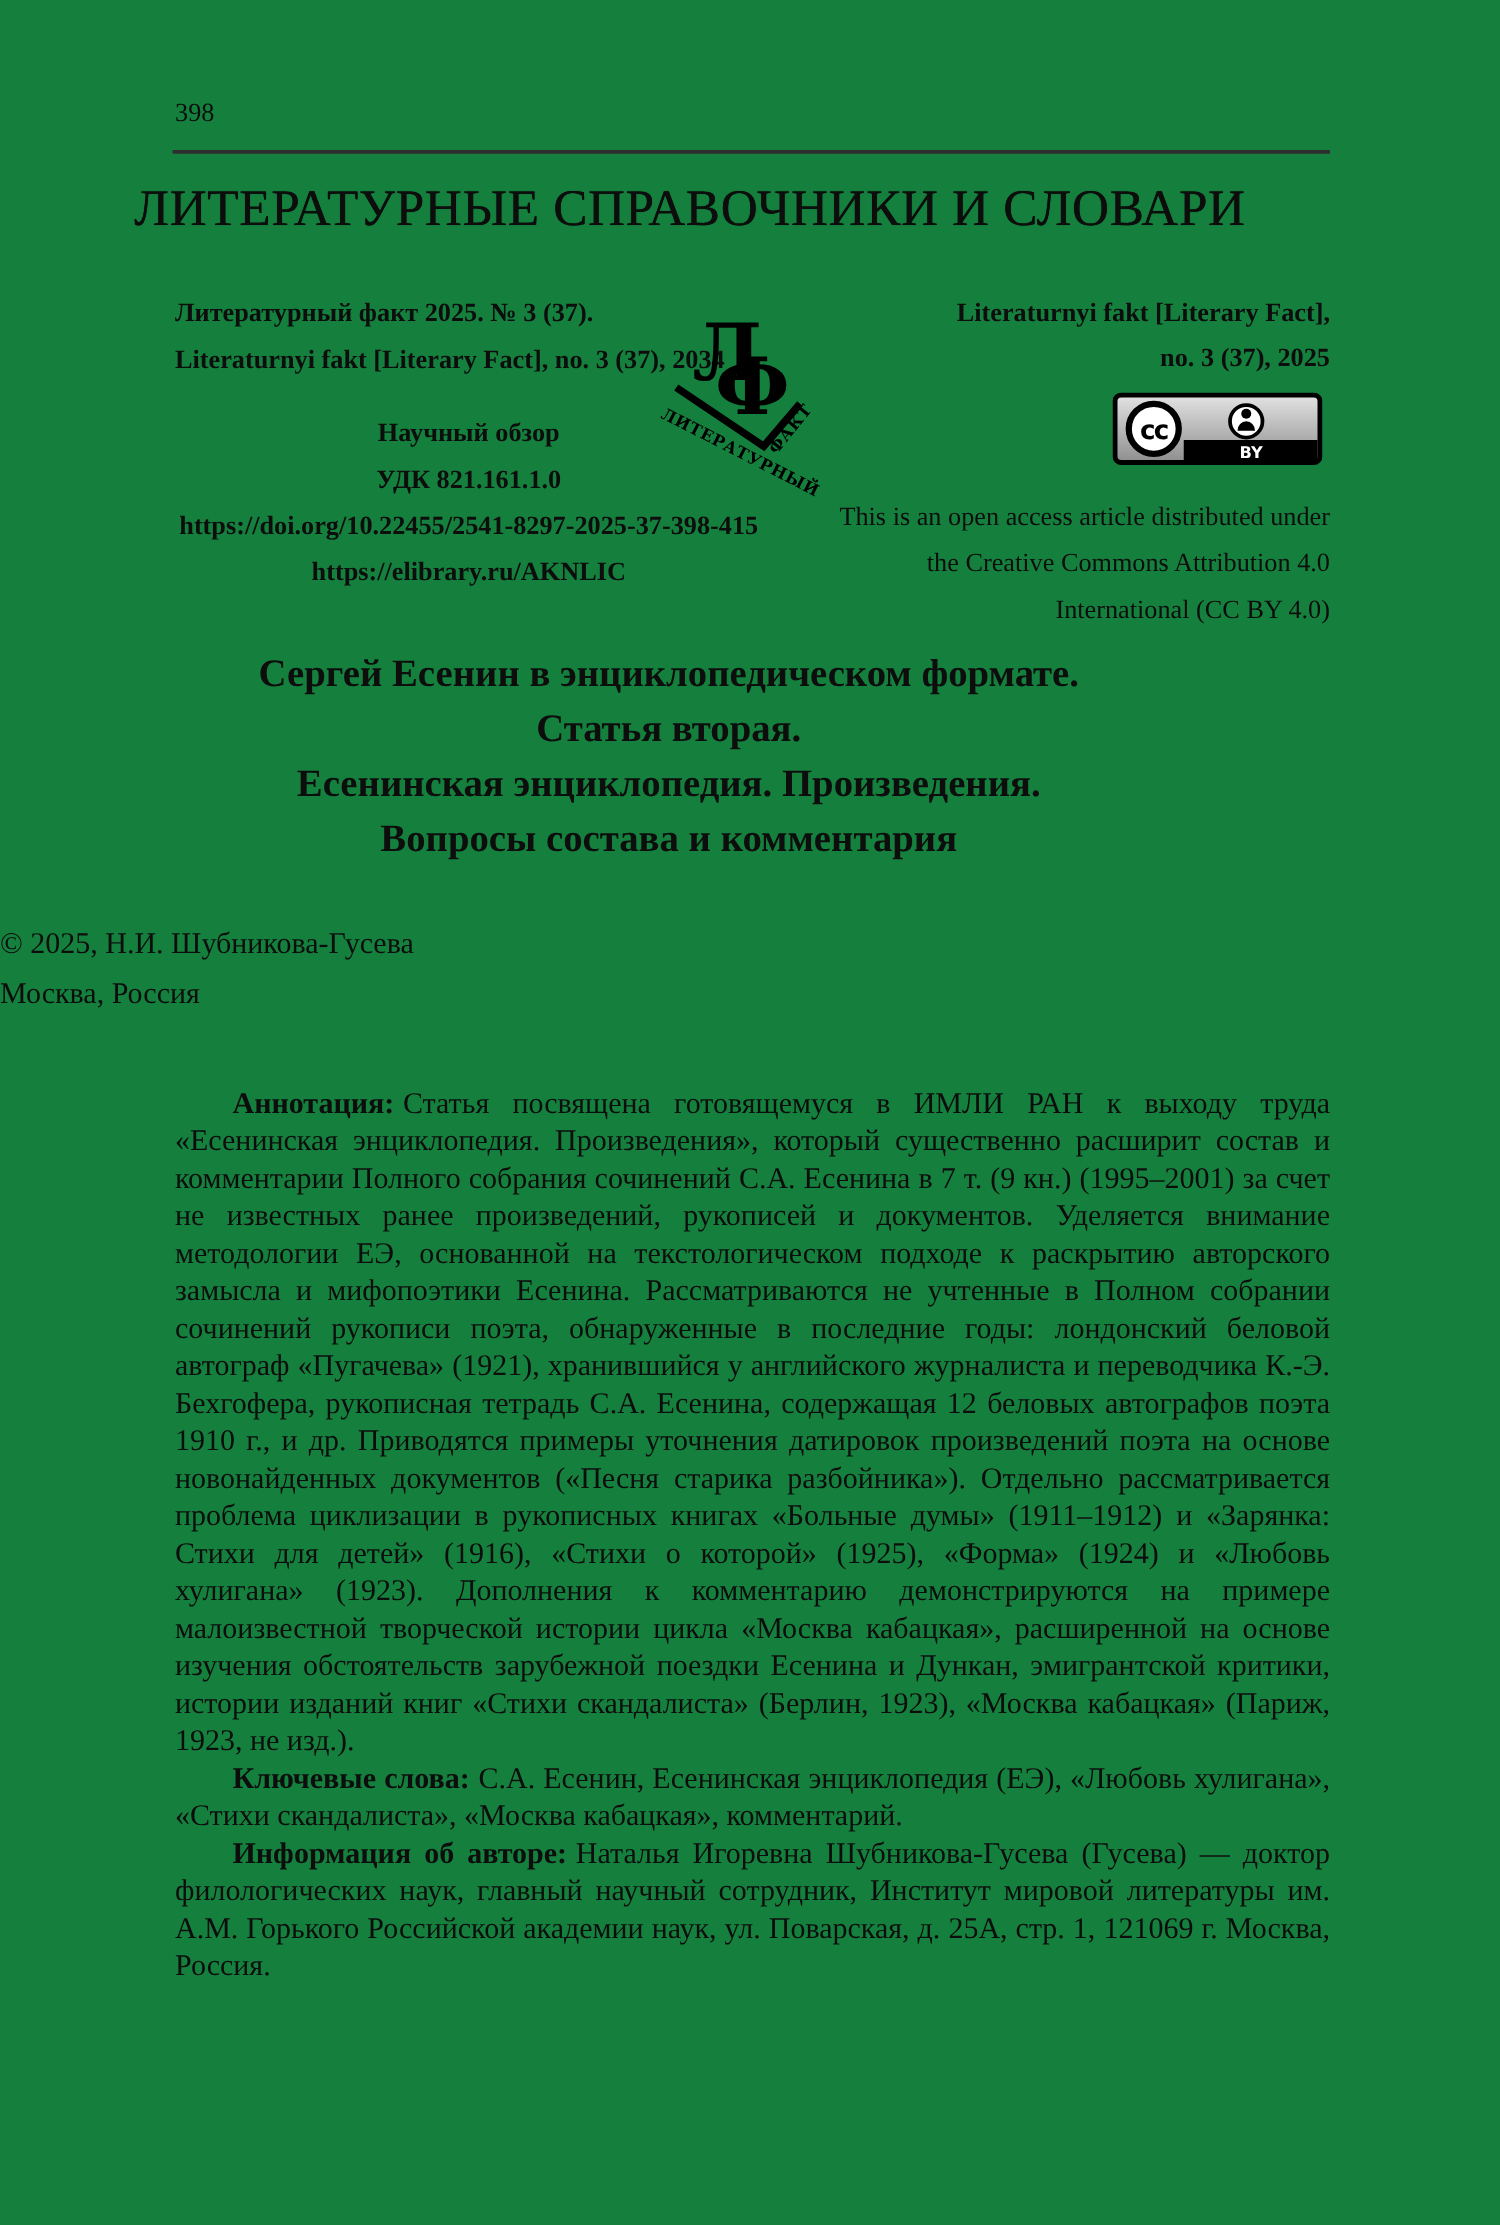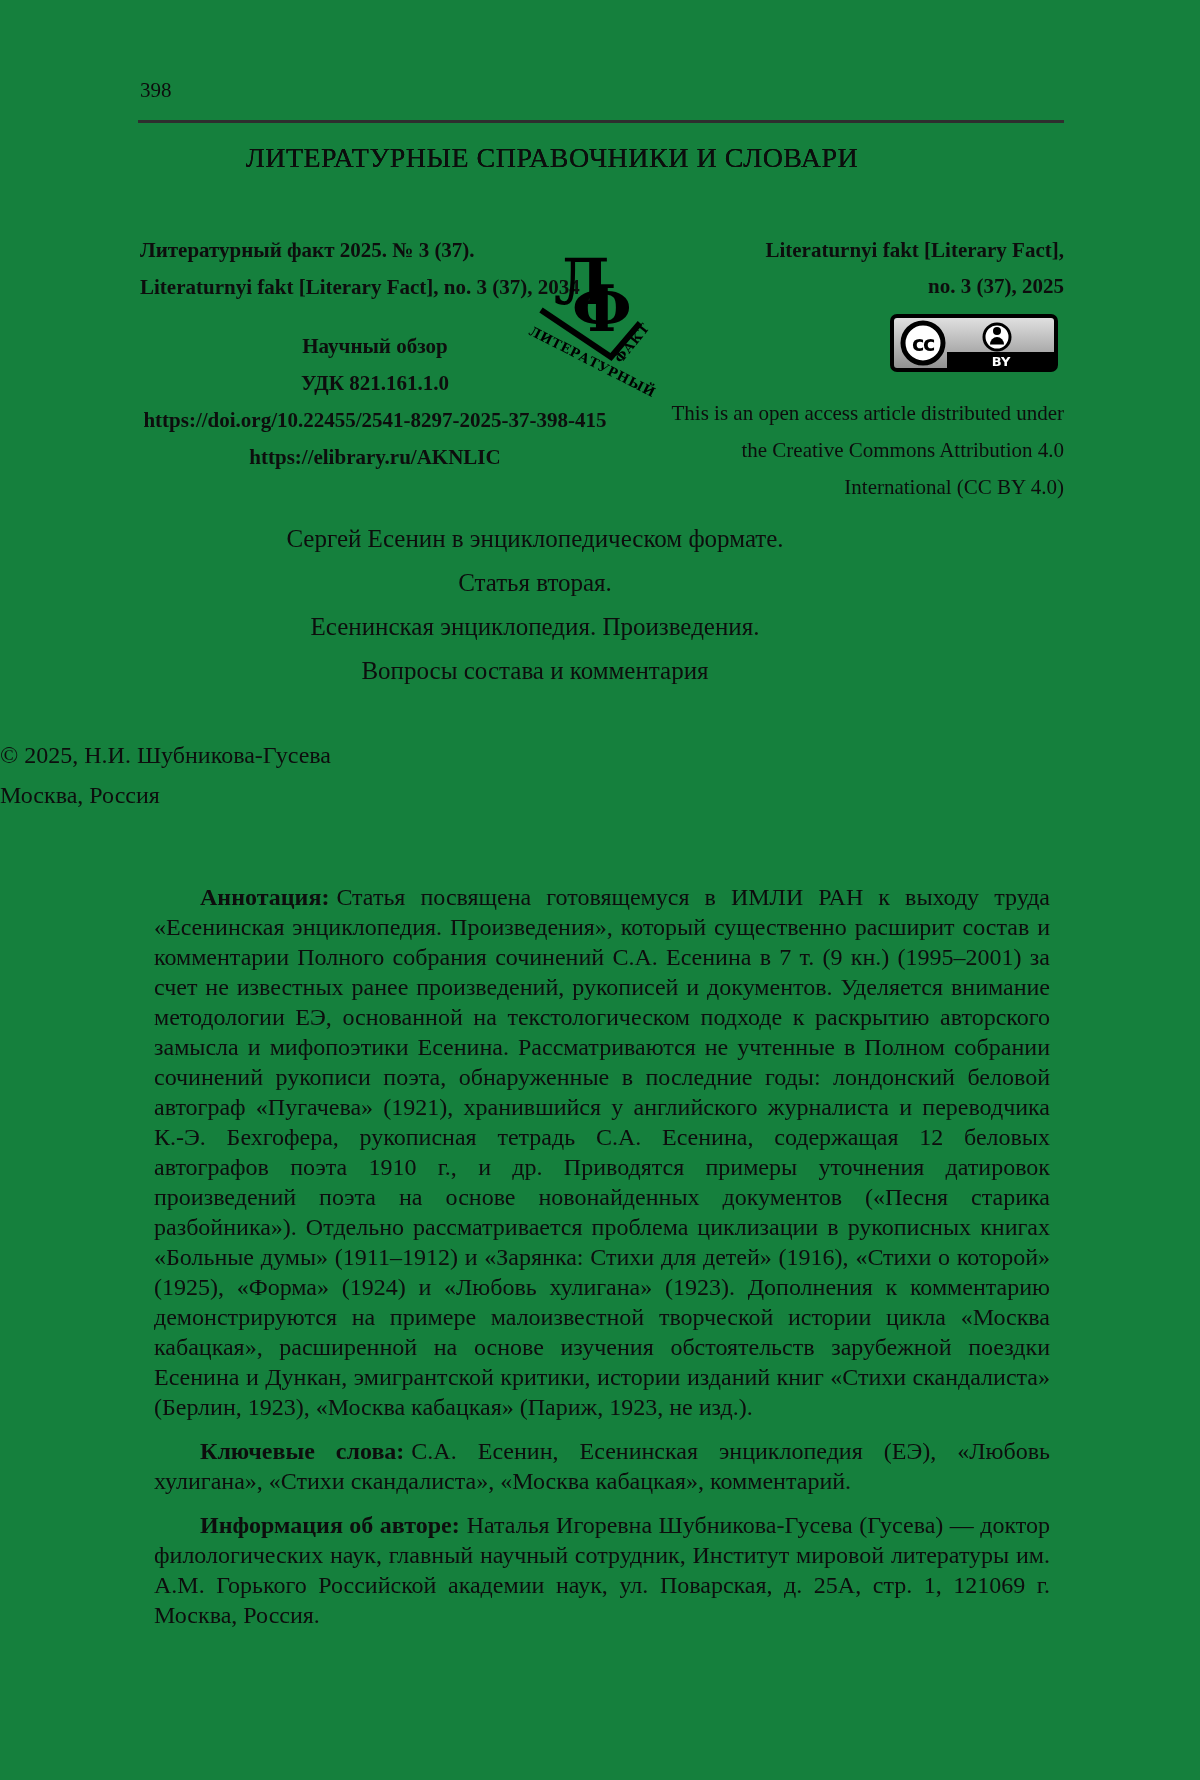--- a/index.html
+++ b/index.html
@@ -15,21 +15,21 @@
     position:absolute;left:140px;top:78px;
     font-size:21px;
   }
   .rule{
     position:absolute;left:138px;top:120px;
     width:926px;height:3px;background:#2e2e2e;
   }
   .section-heading{
     position:absolute;left:0;top:142px;width:1104px;
     text-align:center;
-    font-size:28px;font-weight:400;
+    font-size:41px;font-weight:400;
     letter-spacing:0.5px;
     text-shadow:0 0 0.6px #000;
     white-space:nowrap;
   }
   .meta-left{
     position:absolute;left:140px;top:232px;width:470px;
     font-size:21px;font-weight:700;line-height:37px;
   }
   .meta-left .grp2{margin-top:22px;text-align:center;}
   .meta-right{
@@ -39,32 +39,32 @@
   }
   .meta-right .jr{font-weight:700;}
   .cc-badge-wrap{margin:10px 6px 12px 0;}
   .license-note{font-size:21px;line-height:37px;}
   .logo{
     position:absolute;left:526px;top:244px;width:140px;height:160px;
   }
   .title-block{
     position:absolute;left:0;top:517px;width:1070px;
     text-align:center;
-    font-size:25px;font-weight:400;line-height:44px;
+    font-size:31px;font-weight:700;line-height:44px;
   }
   .byline-block{
     position:absolute;left:0;top:735px;width:1200px;
     font-size:24px;line-height:40px;
   }
   .bodytext{
     position:absolute;left:140px;top:868px;width:924px;
     font-size:24px;line-height:30px;
     text-align:justify;
   }
-  .bodytext p{margin:14px;text-indent:46px;}
+  .bodytext p{margin:0;text-indent:46px;}
   .lbl{font-weight:700;margin-right:7px;}
   svg text{user-select:none;}
 </style>
 </head>
 <body>
 
 <div class="page">
 
   <div class="pagenum">398</div>
   <div class="rule"></div>

